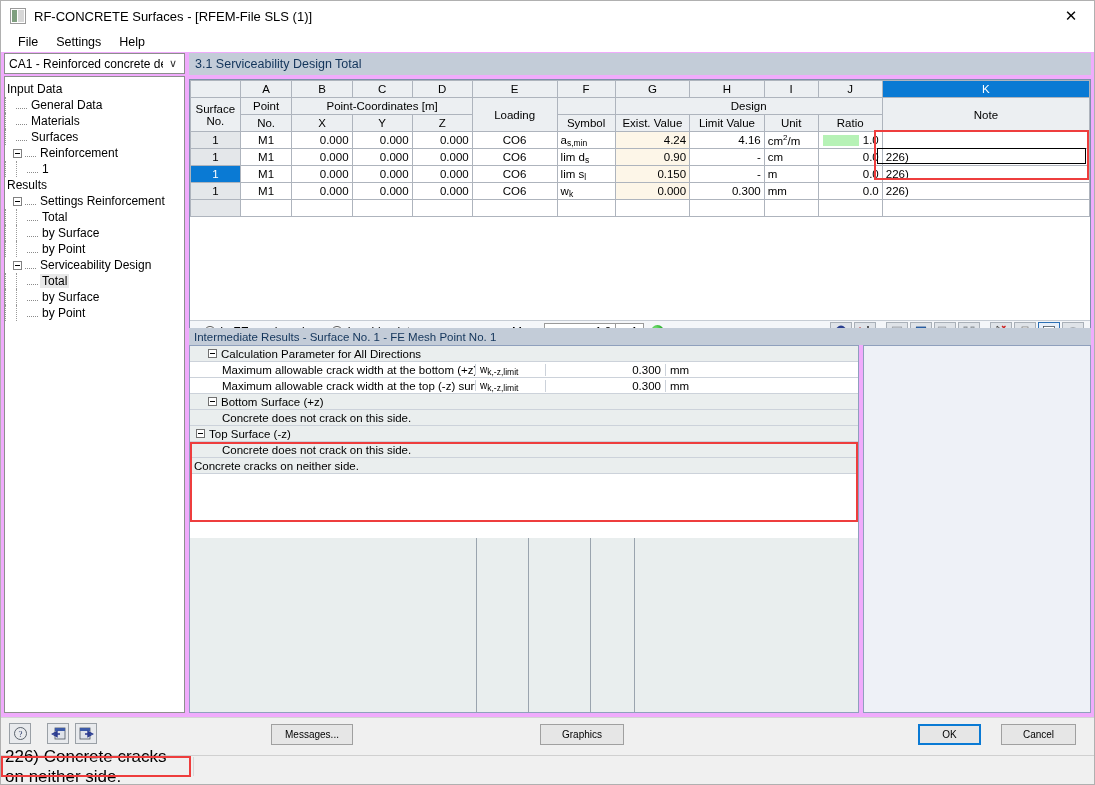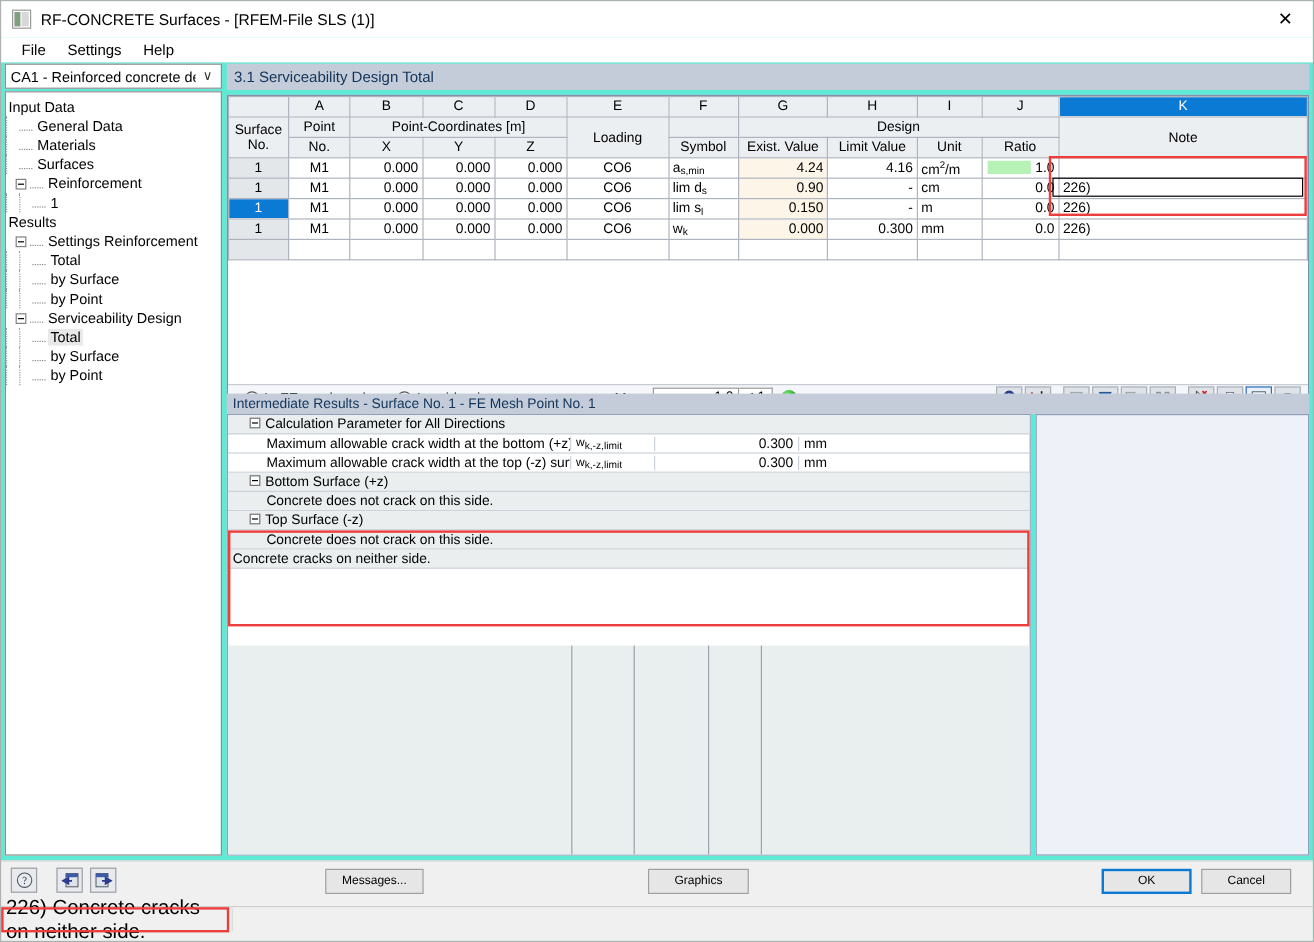--- a/index.html
+++ b/index.html
@@ -8,21 +8,21 @@
     width: 1095px; height: 785px;
     background: #f0f0f0;
     font-family: "Liberation Sans", sans-serif;
     font-size: 12px;
     color: #000;
     overflow: hidden;
   }
   #app {
     position: relative;
     width: 1095px; height: 785px;
-    background: #5eead4;
+    background: #f0abfc;
     border: 1px solid #b0b0b0;
   }
 
   
   .titlebar {
     position: absolute; left: 0; top: 0; width: 1093px; height: 30px;
     background: #ffffff;
     display: flex; align-items: center;
   }
   .title-icon {
@@ -615,21 +615,21 @@
             <span class="ir-c3">mm</span>
             <span class="ir-c4"></span>
           </div>
           <div class="ir-row ir-grey">
             <span class="ir-full" style="padding-left:18px"><span class="exp"></span>Bottom Surface (+z)</span>
           </div>
           <div class="ir-row ir-grey">
             <span class="ir-full" style="padding-left:32px">Concrete does not crack on this side.</span>
           </div>
           <div class="ir-row ir-grey">
-            <span class="ir-full" style="padding-left:18px"><span class="exp"></span>Top Surface (-z)</span>
+            <span class="ir-full" style="padding-left:6px"><span class="exp"></span>Top Surface (-z)</span>
           </div>
           <div class="ir-row ir-grey">
             <span class="ir-full" style="padding-left:32px">Concrete does not crack on this side.</span>
           </div>
           <div class="ir-row ir-grey">
             <span class="ir-full" style="padding-left:4px">Concrete cracks on neither side.</span>
           </div>
         </div>
       <div class="ir-blank">
         <div class="sp" style="width:287px"></div>
@@ -661,21 +661,21 @@
   <div class="sbtn" style="left:74px">
     <svg width="15" height="14" viewBox="0 0 15 14">
         <rect x="1" y="1" width="10" height="11" fill="#dfe3ea" stroke="#4c5560" stroke-width="0.8"></rect>
         <rect x="1" y="1" width="10" height="3" fill="#3d5aa8"></rect>
         <path d="M6 7 L11 7 M9 4.5 L13.5 7 L9 9.5 Z" stroke="#2b3a8f" stroke-width="1.4" fill="#3d5aa8"></path>
       </svg>
   </div>
 
   <div class="pbtn" style="left:270px; width:82px">Messages...</div>
   <div class="pbtn" style="left:539px; width:84px">Graphics</div>
-  <div class="pbtn primary" style="left:917px; width:75px">OK</div>
+  <div class="pbtn primary" style="left:917px; width:63px">OK</div>
   <div class="pbtn" style="left:1000px; width:75px">Cancel</div>
 
   <div class="statusbar">
     <div class="status-cell">226) Concrete cracks on neither side.</div>
     <div class="status-red"></div>
     <div class="status-rest"></div>
   </div>
 
 </div>
 

